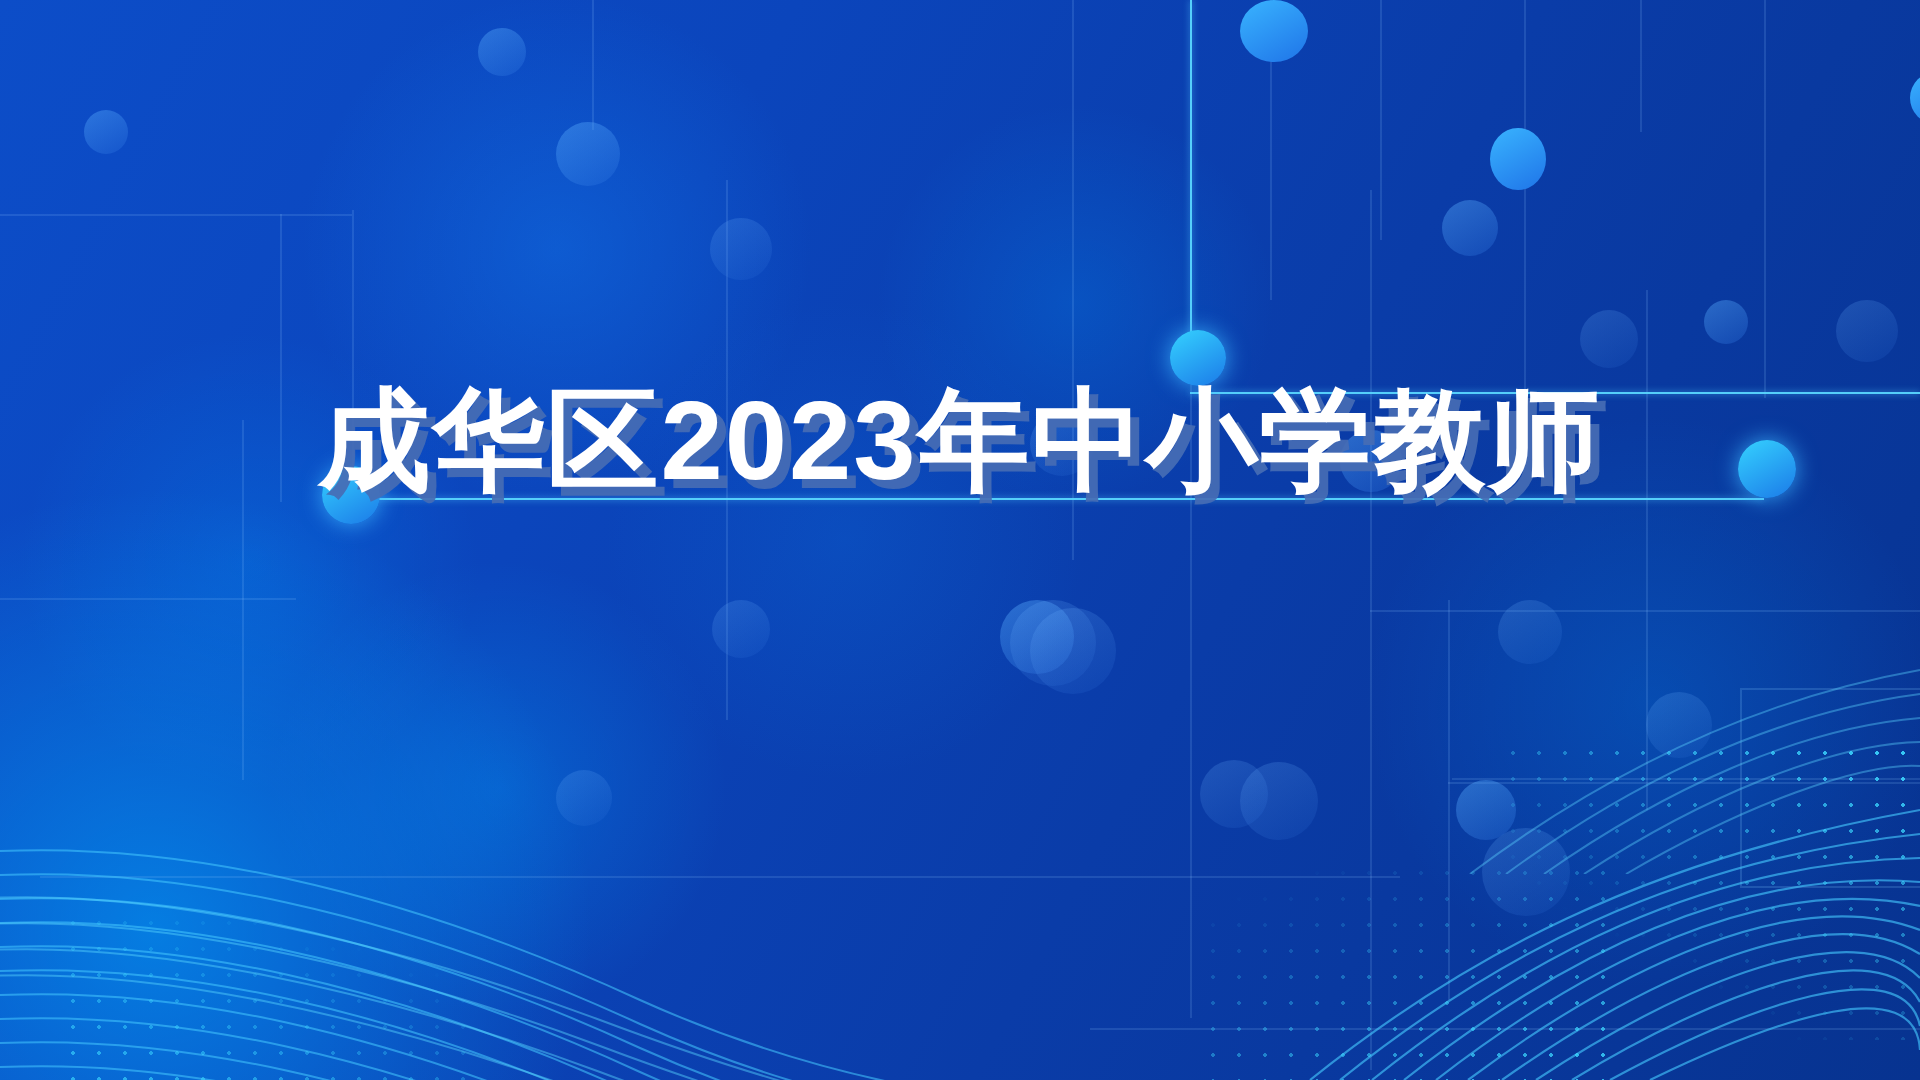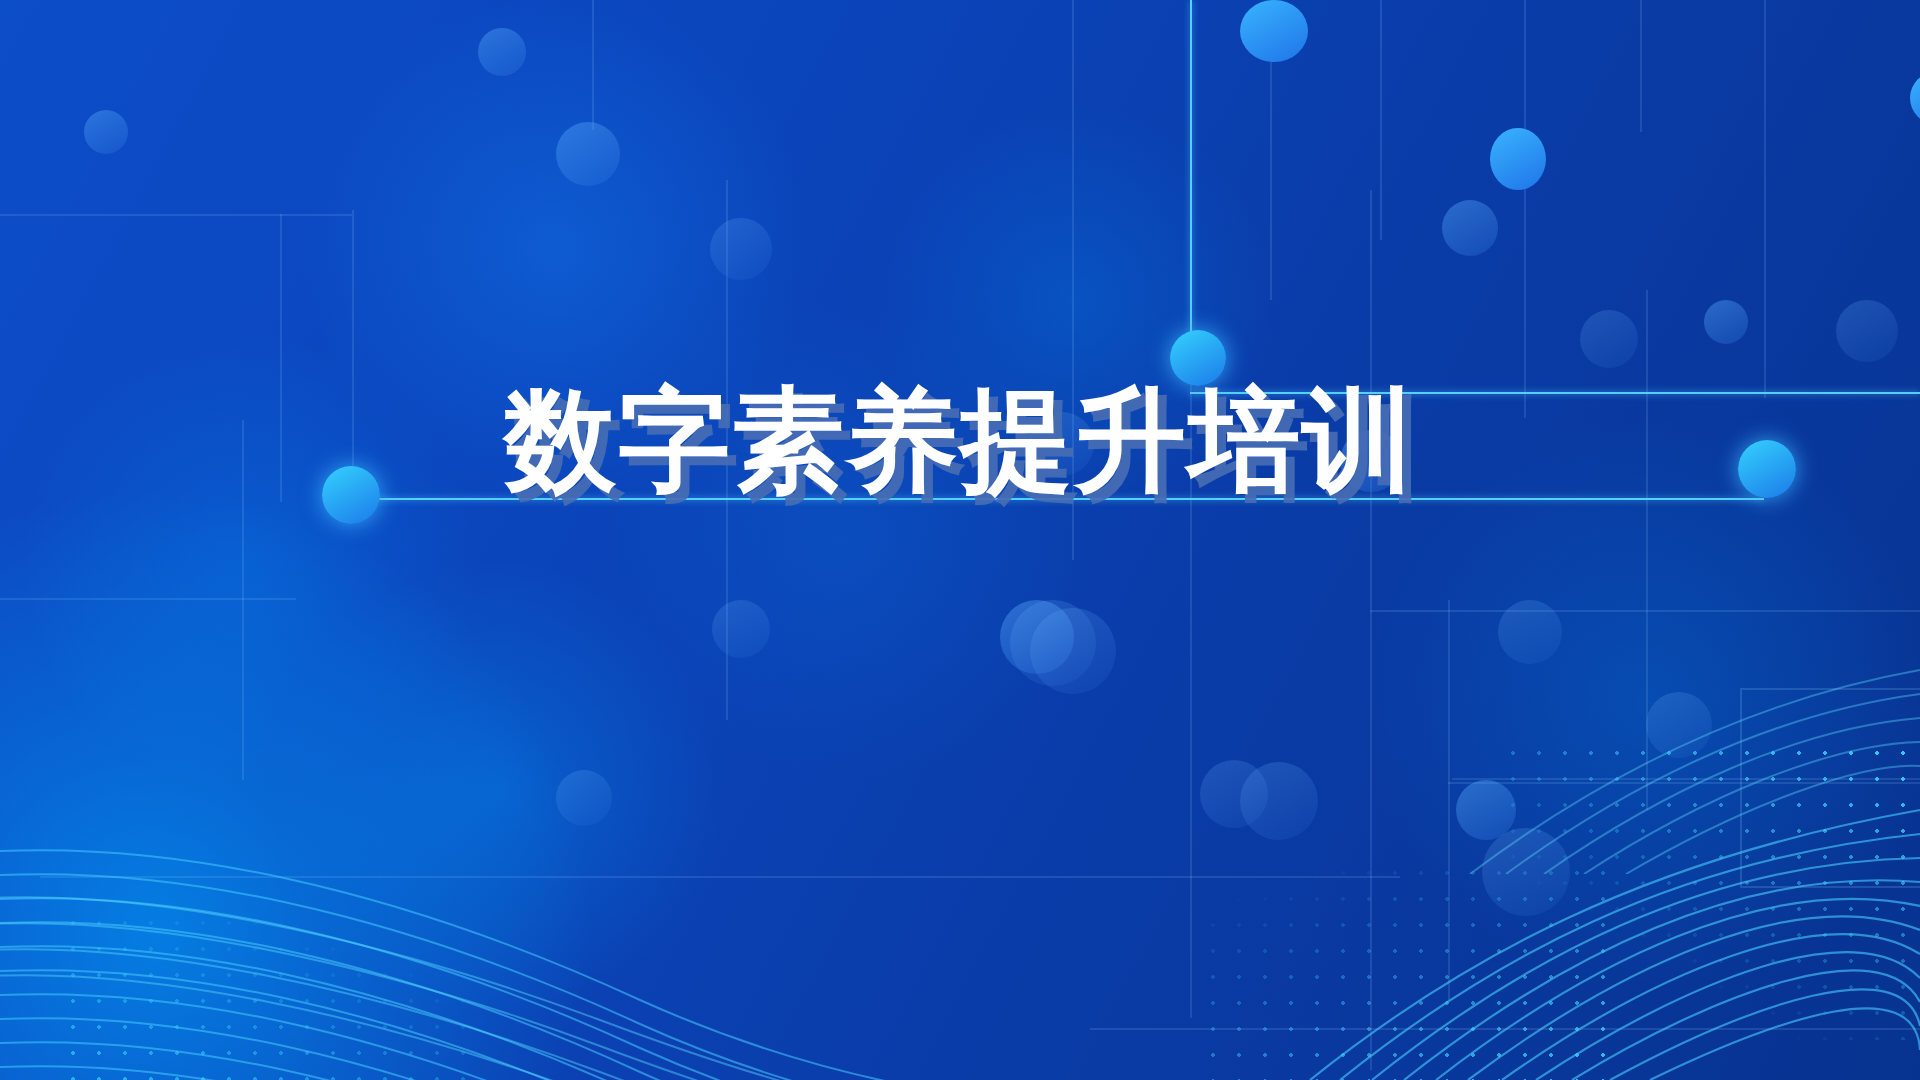--- a/index.html
+++ b/index.html
@@ -212,16 +212,16 @@
 
   <div class="dots" style="right:300px; bottom:-20px; width:420px; height:240px;
               -webkit-mask-image:linear-gradient(160deg, rgba(0,0,0,0) 12%, rgba(0,0,0,0.85) 88%);
               mask-image:linear-gradient(160deg, rgba(0,0,0,0) 12%, rgba(0,0,0,0.85) 88%);"></div>
 
   <div class="dots" style="left:60px; bottom:-10px; width:420px; height:180px; opacity:0.75;
               -webkit-mask-image:linear-gradient(20deg, rgba(0,0,0,0.9) 10%, rgba(0,0,0,0) 78%);
               mask-image:linear-gradient(20deg, rgba(0,0,0,0.9) 10%, rgba(0,0,0,0) 78%);"></div>
 
   <div class="content">
-    <div class="title-line">数字素养提升培训</div>
+    <div class="title-line">成华区2023年中小学教师</div>
   </div>
 
 </div>
 
 </body></html>

